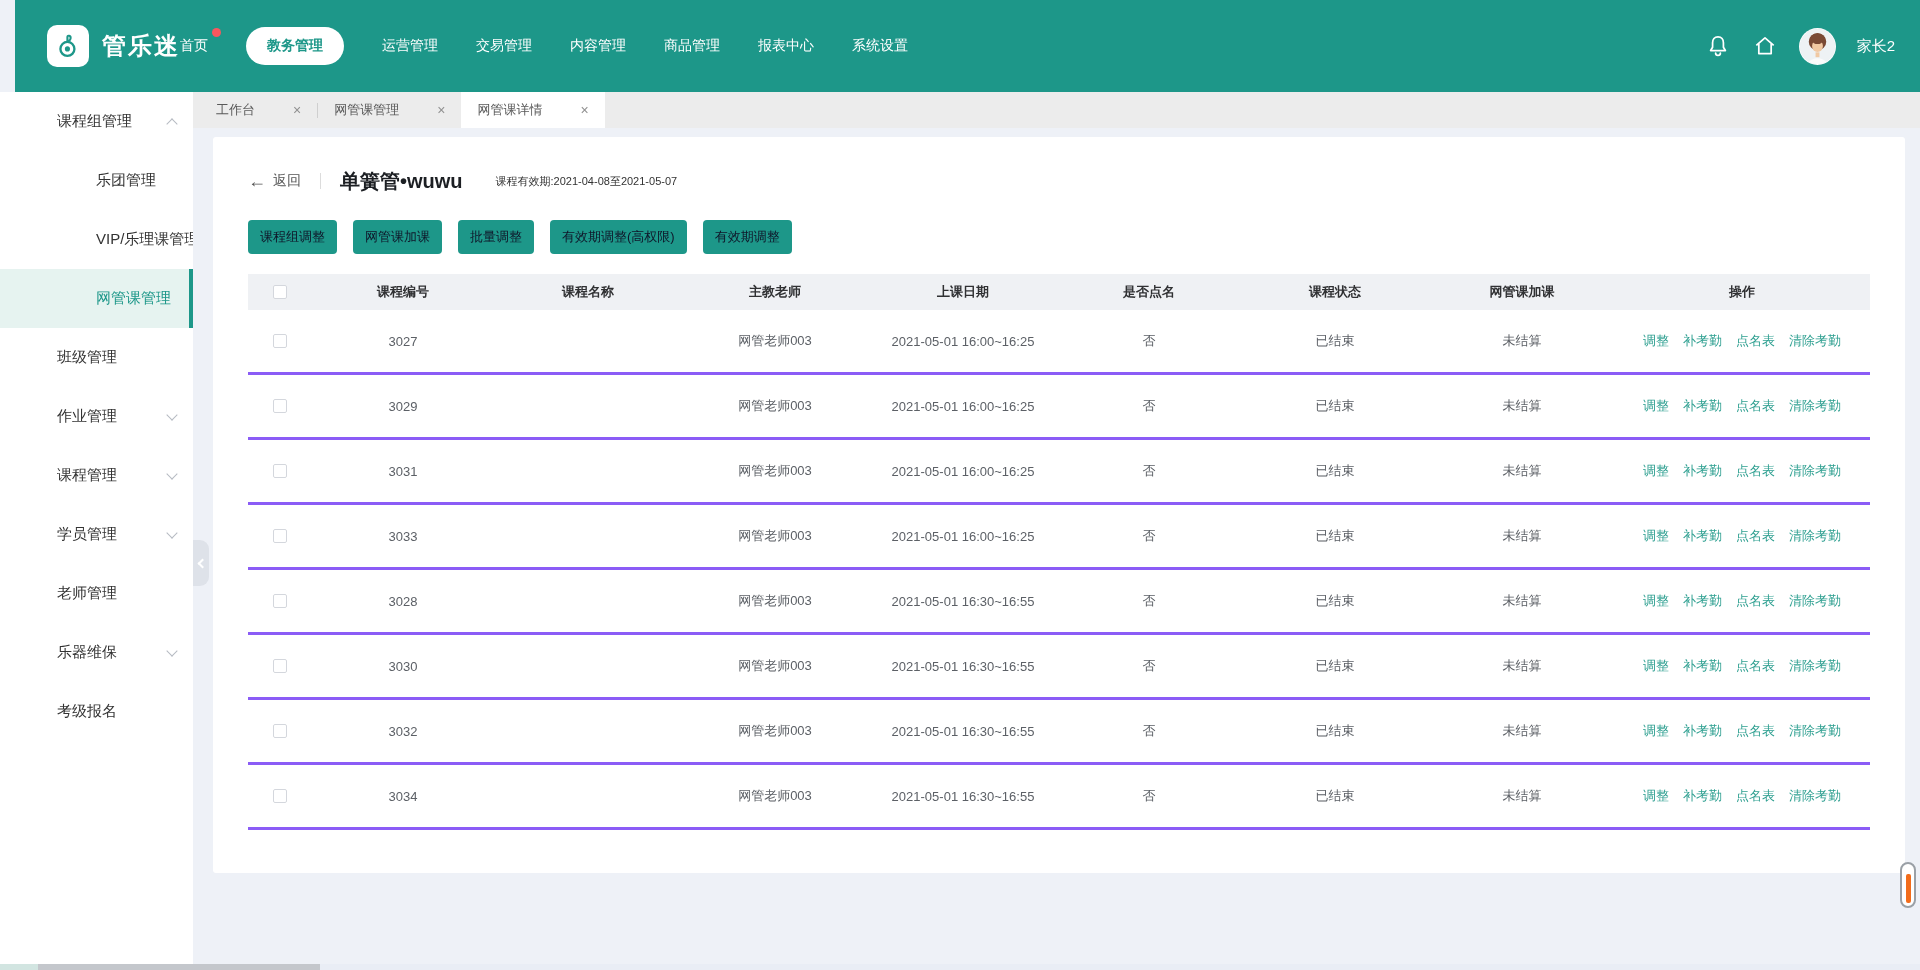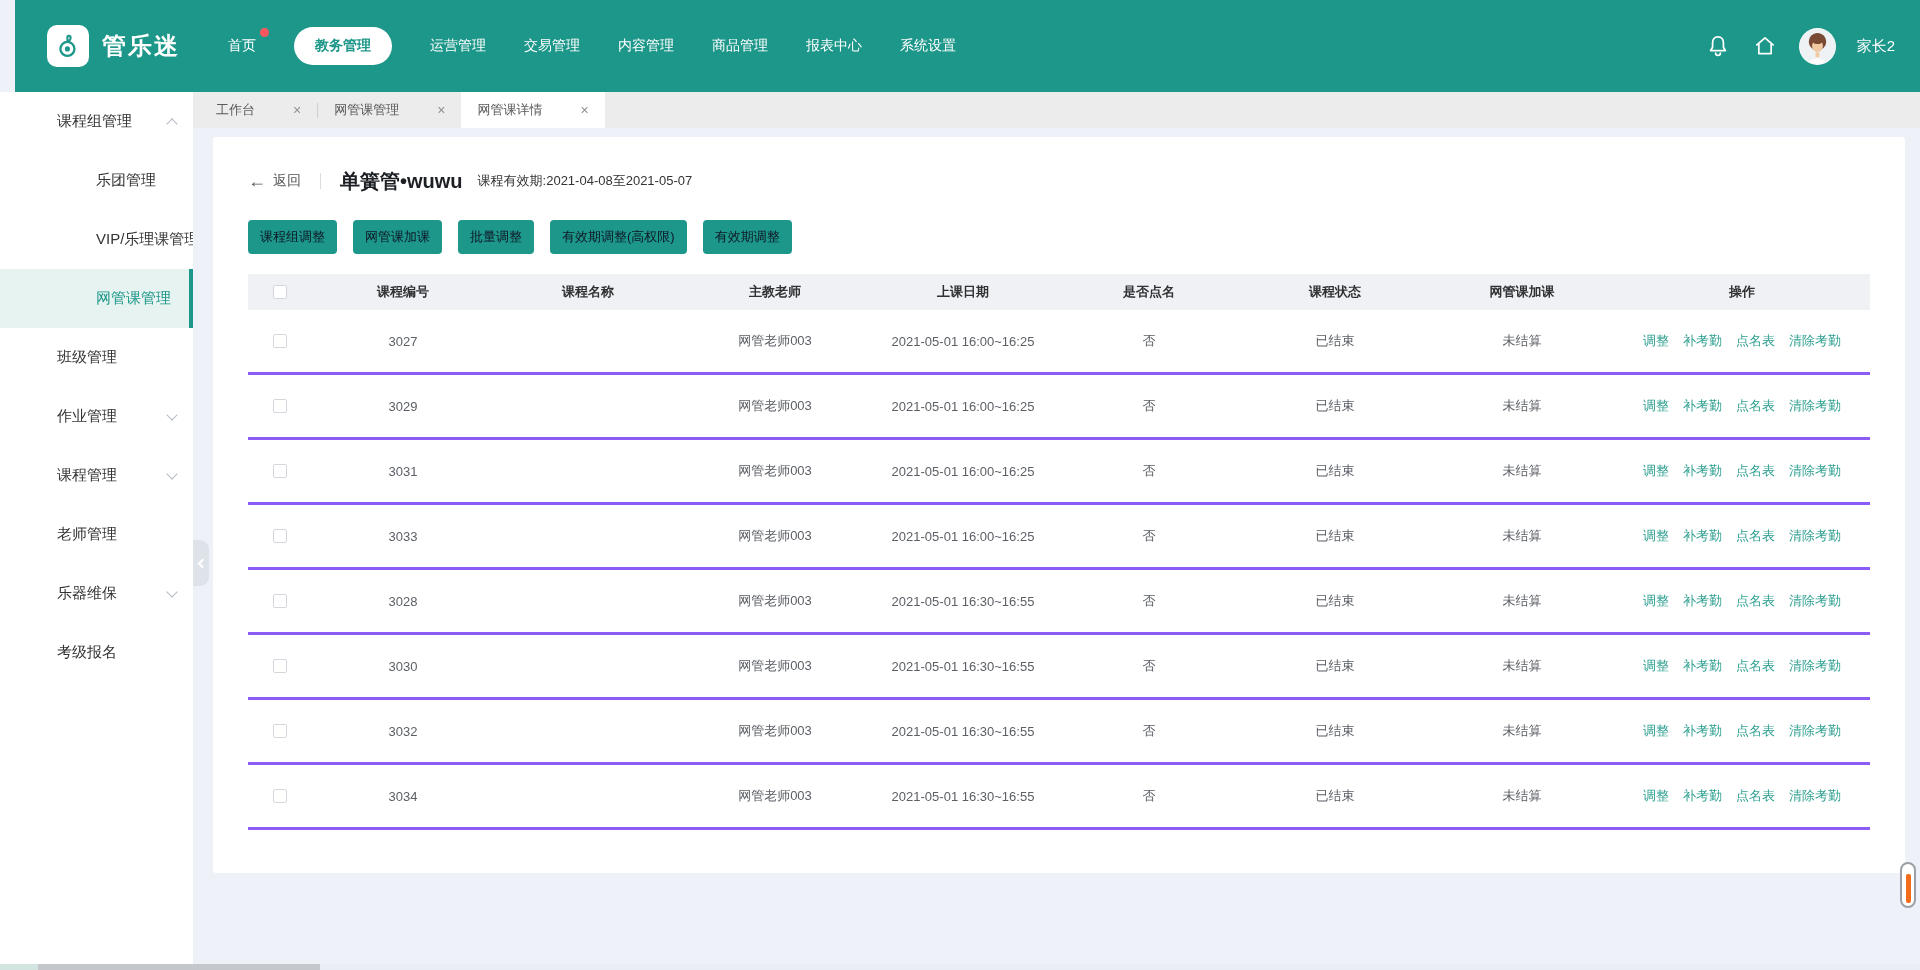--- a/index.html
+++ b/index.html
@@ -7,21 +7,21 @@
     font-family:"Liberation Sans","DejaVu Sans",sans-serif; background:#eef1f7; }
   .app { position:relative; width:1920px; height:970px; }
 
   
   .navbar { position:absolute; top:0; left:15px; width:100%; height:92px;
     background:#1d9789; display:flex; align-items:center; color:#fff; z-index:5; }
   .brand { display:flex; align-items:center; margin-left:32px; }
   .logo { width:42px; height:42px; background:#fff; border-radius:10px;
     display:flex; align-items:center; justify-content:center; cursor:pointer; }
   .brand-name { font-size:24px; font-weight:600; margin-left:13px; letter-spacing:2px; }
-  .nav-items { display:flex; align-items:center; margin-left:48px; gap:38px; }
+  .nav-items { display:flex; align-items:center; gap:38px; }
   .nav-item { font-size:14px; color:#fff; position:relative; cursor:pointer;
     padding:9px 0; white-space:nowrap; }
   .nav-item.active { background:#fff; color:#1d9789; border-radius:19px;
     padding:10px 21px; font-weight:700; }
   .nav-dot { position:absolute; top:0; right:-13px; width:9px; height:9px;
     background:#f9575e; border-radius:50%; }
   .nav-right { margin-left:auto; margin-right:40px; display:flex; align-items:center; gap:21px; }
   .nav-icon { width:26px; height:26px; cursor:pointer; display:block; }
   .avatar { width:37px; height:37px; border-radius:50%; overflow:hidden;
     background:#e9eef1; border:1px solid rgba(255,255,255,.85); cursor:pointer; }
@@ -60,21 +60,21 @@
   
   .content { position:absolute; left:193px; top:128px; right:0; bottom:0; }
   .card { position:absolute; left:20px; top:9px; width:1692px; height:736px;
     background:#fff; border-radius:3px; padding:30px 35px; }
   .card-header { display:flex; align-items:center; height:28px; margin-bottom:25px; }
   .back { display:flex; align-items:center; font-size:14px; color:#555;
     gap:7px; cursor:pointer; }
   .back-arrow { font-size:18px; line-height:1; color:#555; }
   .vdiv { width:1px; height:16px; background:#dcdcdc; margin:0 19px; }
   .title { font-size:20px; font-weight:700; color:#1c1f23; }
-  .validity { font-size:13px; color:#333; margin-left:15px; }
+  .validity { font-size:11px; color:#333; margin-left:33px; }
   .btn-row { display:flex; gap:16px; margin-bottom:20px; }
   .btn { background:#1d9789; color:#0f172a; font-size:13px; height:34px;
     display:flex; align-items:center; padding:0 12px; border-radius:4px;
     border:none; cursor:pointer; white-space:nowrap; }
 
   
   .table { width:1622px; }
   .t-row { display:grid;
     grid-template-columns:64px 182px 188px 186px 190px 182px 190px 184px 1fr;
     align-items:center; }
@@ -173,20 +173,24 @@
         </div>
         <div class="side-item l1">
           <span>作业管理</span>
           <span class="chev down"></span>
         </div>
         <div class="side-item l1">
           <span>课程管理</span>
           <span class="chev down"></span>
         </div>
         <div class="side-item l1">
+          <span>学员管理</span>
+          <span class="chev down"></span>
+        </div>
+        <div class="side-item l1">
           <span>老师管理</span>
         </div>
         <div class="side-item l1">
           <span>乐器维保</span>
           <span class="chev down"></span>
         </div>
         <div class="side-item l1">
           <span>考级报名</span>
         </div>
       </div>

